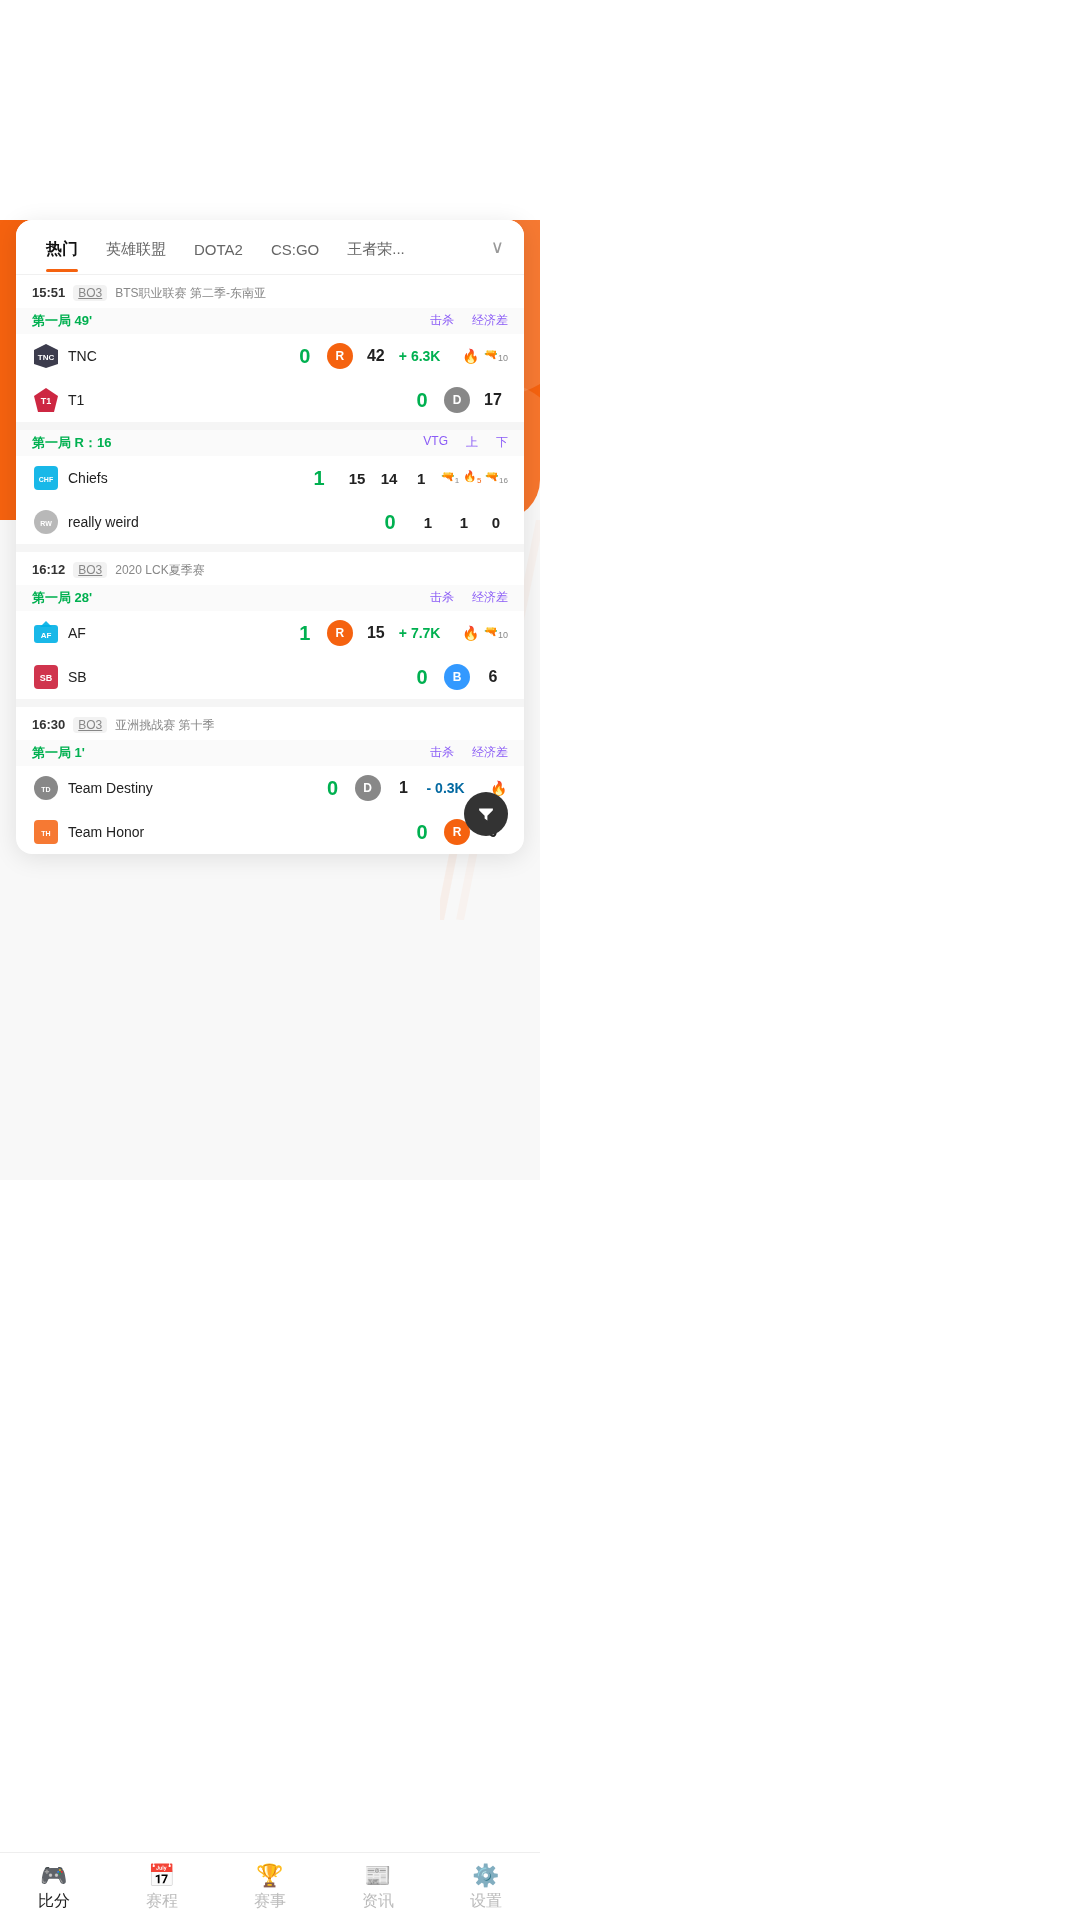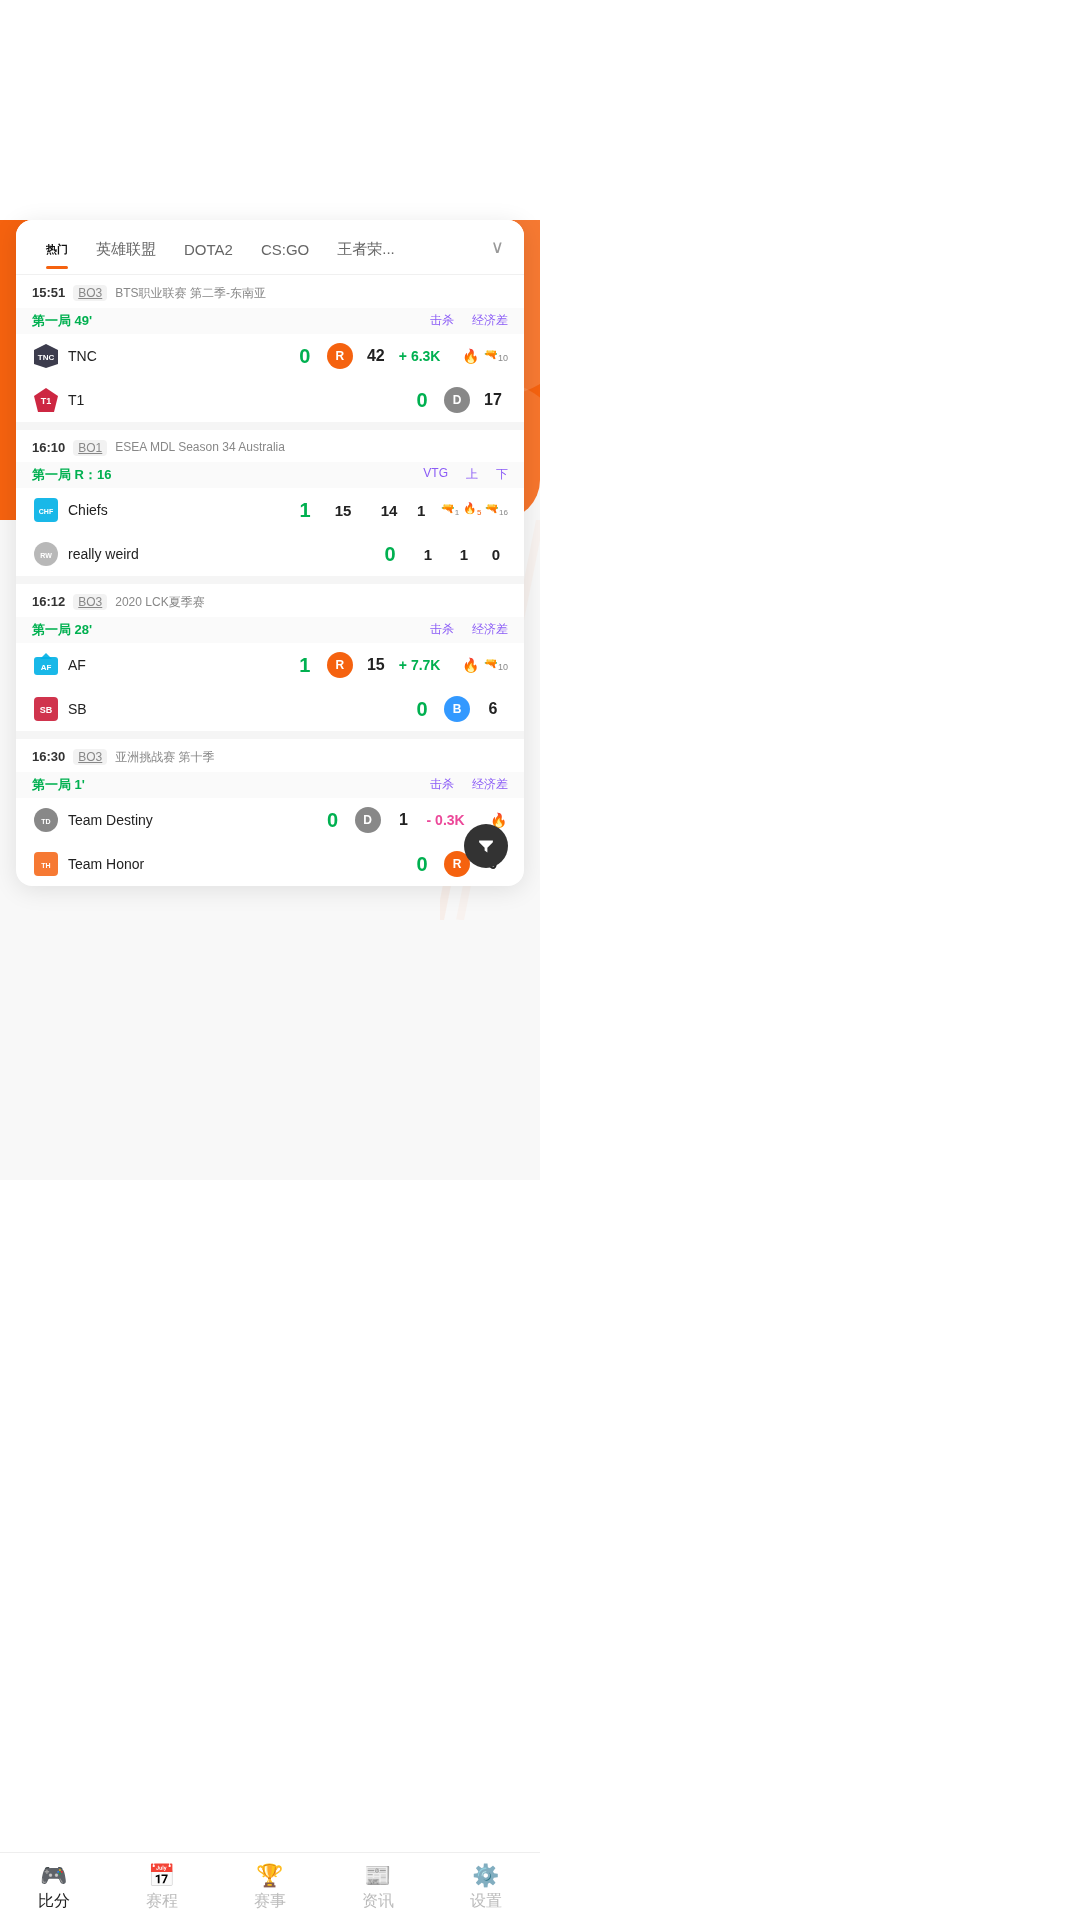--- a/index.html
+++ b/index.html
@@ -67,21 +67,21 @@
       padding: 16px 14px 12px 14px;
       font-size: 15px;
       color: #666;
       cursor: pointer;
       position: relative;
       white-space: nowrap;
     }
     .tab-item.active {
       color: #111;
       font-weight: 700;
-      font-size: 11px;
+      font-size: 16px;
     }
     .tab-item.active::after {
       content: '';
       position: absolute;
       bottom: 0; left: 14px; right: 14px;
       height: 3px;
       background: #F5620F;
       border-radius: 2px;
     }
     .tab-more {
@@ -335,45 +335,40 @@
           </svg>
         </div>
         <span class="team-name">T1</span>
         <span class="team-score">0</span>
         <div class="round-badge badge-d">D</div>
         <span class="kills-val">17</span>
       </div>
     </div>
 
     <div class="match-block">
-      <div class="match-header">
-        <span class="match-time">16:10</span>
-        <span class="match-bo">BO1</span>
-        <span class="match-league">ESEA MDL Season 34 Australia</span>
-      </div>
       <div class="round-row">
         <span class="round-label">第一局 R：16</span>
         <div class="round-stats">
           <span>VTG</span>
           <span>上</span>
           <span>下</span>
         </div>
       </div>
 
       <div class="team-row">
         <div class="team-logo">
           <svg width="28" height="28" viewBox="0 0 28 28">
             <rect x="2" y="2" width="24" height="24" rx="4" fill="#00b0e6" opacity="0.9"></rect>
             <text x="14" y="18" text-anchor="middle" font-size="7" fill="#fff" font-weight="bold">CHF</text>
           </svg>
         </div>
         <span class="team-name">Chiefs</span>
         <span class="team-score">1</span>
         <span class="vtg-val" style="margin-left:8px;">15</span>
-        <span class="half-val" style="margin-left:18px;">14</span>
+        <span class="half-val" style="margin-left:4px;">14</span>
         <span class="half-val" style="margin-left:8px;">1</span>
         <div class="icon-group" style="margin-left:8px;">
           <span style="font-size:11px;color:#888;">🔫<sub style="font-size:8px;">1</sub></span>
           <span style="font-size:11px;color:#F5620F;">🔥<sub style="font-size:8px;">5</sub></span>
           <span style="font-size:11px;color:#888;">🔫<sub style="font-size:8px;">16</sub></span>
         </div>
       </div>
 
       <div class="team-row">
         <div class="team-logo">
@@ -455,21 +450,21 @@
         <div class="team-logo">
           <svg width="28" height="28" viewBox="0 0 28 28">
             <circle cx="14" cy="14" r="12" fill="#555" opacity="0.7"></circle>
             <text x="14" y="18" text-anchor="middle" font-size="7" fill="#fff" font-weight="bold">TD</text>
           </svg>
         </div>
         <span class="team-name">Team Destiny</span>
         <span class="team-score">0</span>
         <div class="round-badge badge-d">D</div>
         <span class="kills-val">1</span>
-        <span class="eco-val" style="color:#ec4899;margin-left:8px;">- 0.3K</span>
+        <span class="eco-val" style="color:#0369a1;margin-left:8px;">- 0.3K</span>
         <div class="icon-group">
           <span style="color:#F5620F;font-size:14px;">🔥</span>
         </div>
       </div>
 
       <div class="team-row">
         <div class="team-logo">
           <svg width="28" height="28" viewBox="0 0 28 28">
             <rect x="2" y="2" width="24" height="24" rx="4" fill="#F5620F" opacity="0.85"></rect>
             <text x="14" y="18" text-anchor="middle" font-size="7" fill="#fff" font-weight="bold">TH</text>

